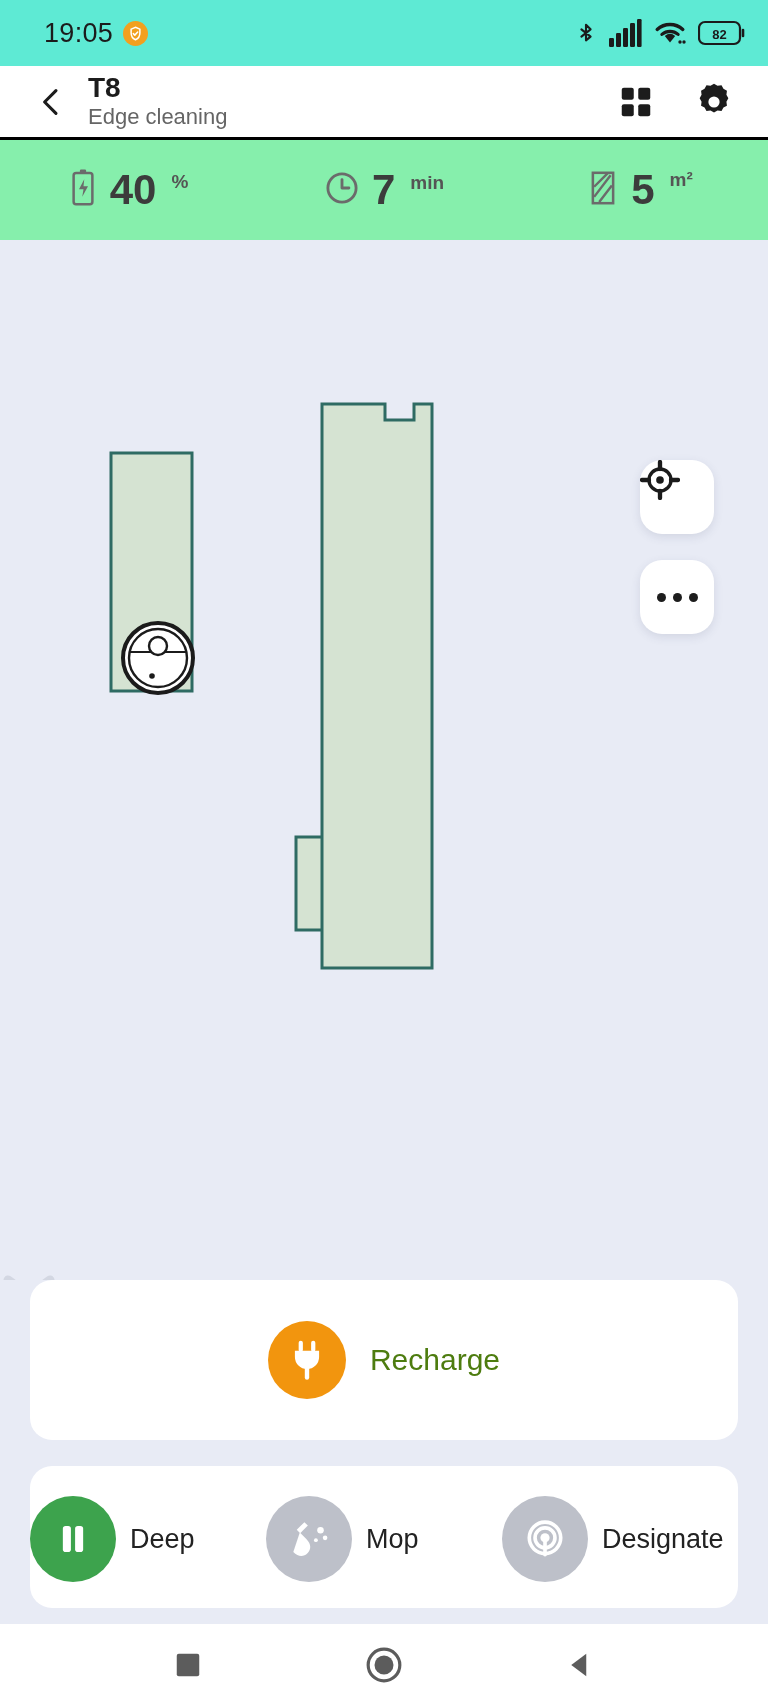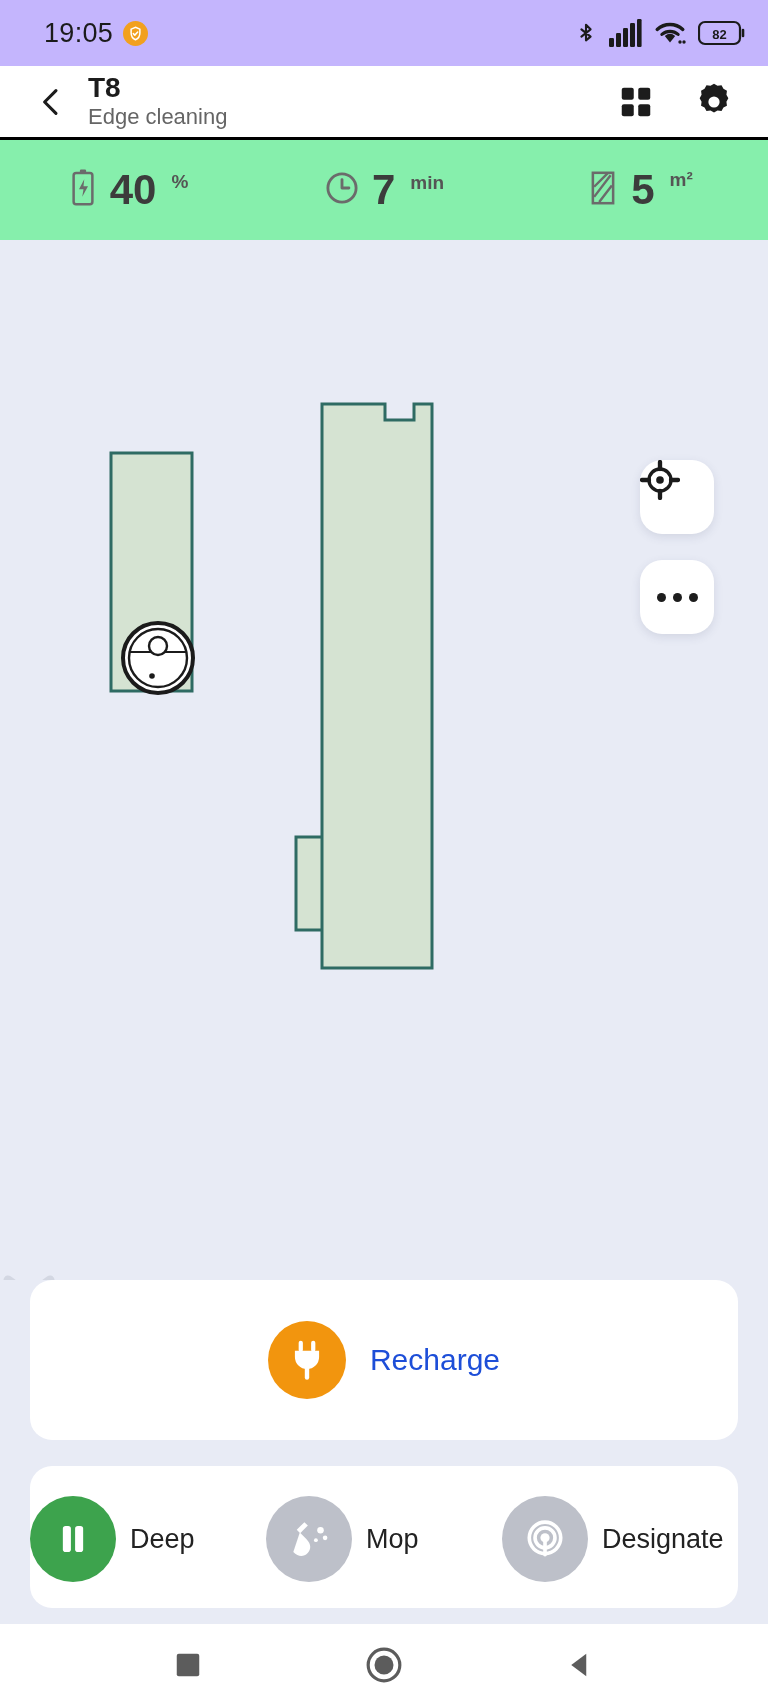--- a/index.html
+++ b/index.html
@@ -6,21 +6,21 @@
   html,body {
     width:768px; height:1706px;
     font-family:"Liberation Sans", sans-serif;
     background:#ffffff;
     overflow:hidden;
   }
   #app { width:768px; height:1706px; position:relative; display:flex; flex-direction:column; background:#e8ebf5; }
 
   
   .statusbar {
-    height:66px; background:#c4b5fd; flex:0 0 66px;
+    height:66px; background:#5eead4; flex:0 0 66px;
     display:flex; align-items:center; justify-content:space-between;
     padding:0 22px 0 44px;
   }
   .sb-left { display:flex; align-items:center; gap:10px; }
   .sb-time { font-size:27px; color:#1b1b1b; letter-spacing:.3px; font-weight:400;}
   .sb-badge {
     width:25px; height:25px; border-radius:50%;
     background:#f2a01e; display:flex; align-items:center; justify-content:center;
   }
   .sb-right { display:flex; align-items:center; gap:11px; }
@@ -67,21 +67,21 @@
   
   .bottom { flex:0 0 auto; background:#e8ebf5; padding:0 30px 16px; }
   .row-cards { display:flex; gap:26px; }
   .card {
     flex:1; background:#fff; border-radius:22px; height:160px;
     display:flex; align-items:center; justify-content:center; gap:24px;
   }
   .circle-icon { width:78px; height:78px; border-radius:50%; display:flex; align-items:center; justify-content:center; flex:0 0 78px;}
   .c-orange { background:#f2950e; }
   .c-green  { background:#3da34d; }
-  .card-label { font-size:30px; color:#1d4ed8; }
+  .card-label { font-size:30px; color:#4d7c0f; }
 
   .modes {
     margin-top:26px; background:#fff; border-radius:22px;
     display:flex; padding:30px 0 26px;
   }
   .mode { flex:1; display:flex; flex-direction:row; align-items:center; gap:14px; }
   .mode-circle { width:86px; height:86px; border-radius:50%; display:flex; align-items:center; justify-content:center; }
   .m-active { background:#3da34d; }
   .m-idle   { background:#bdc0c9; }
   .mode-label { font-size:27px; color:#222; }

